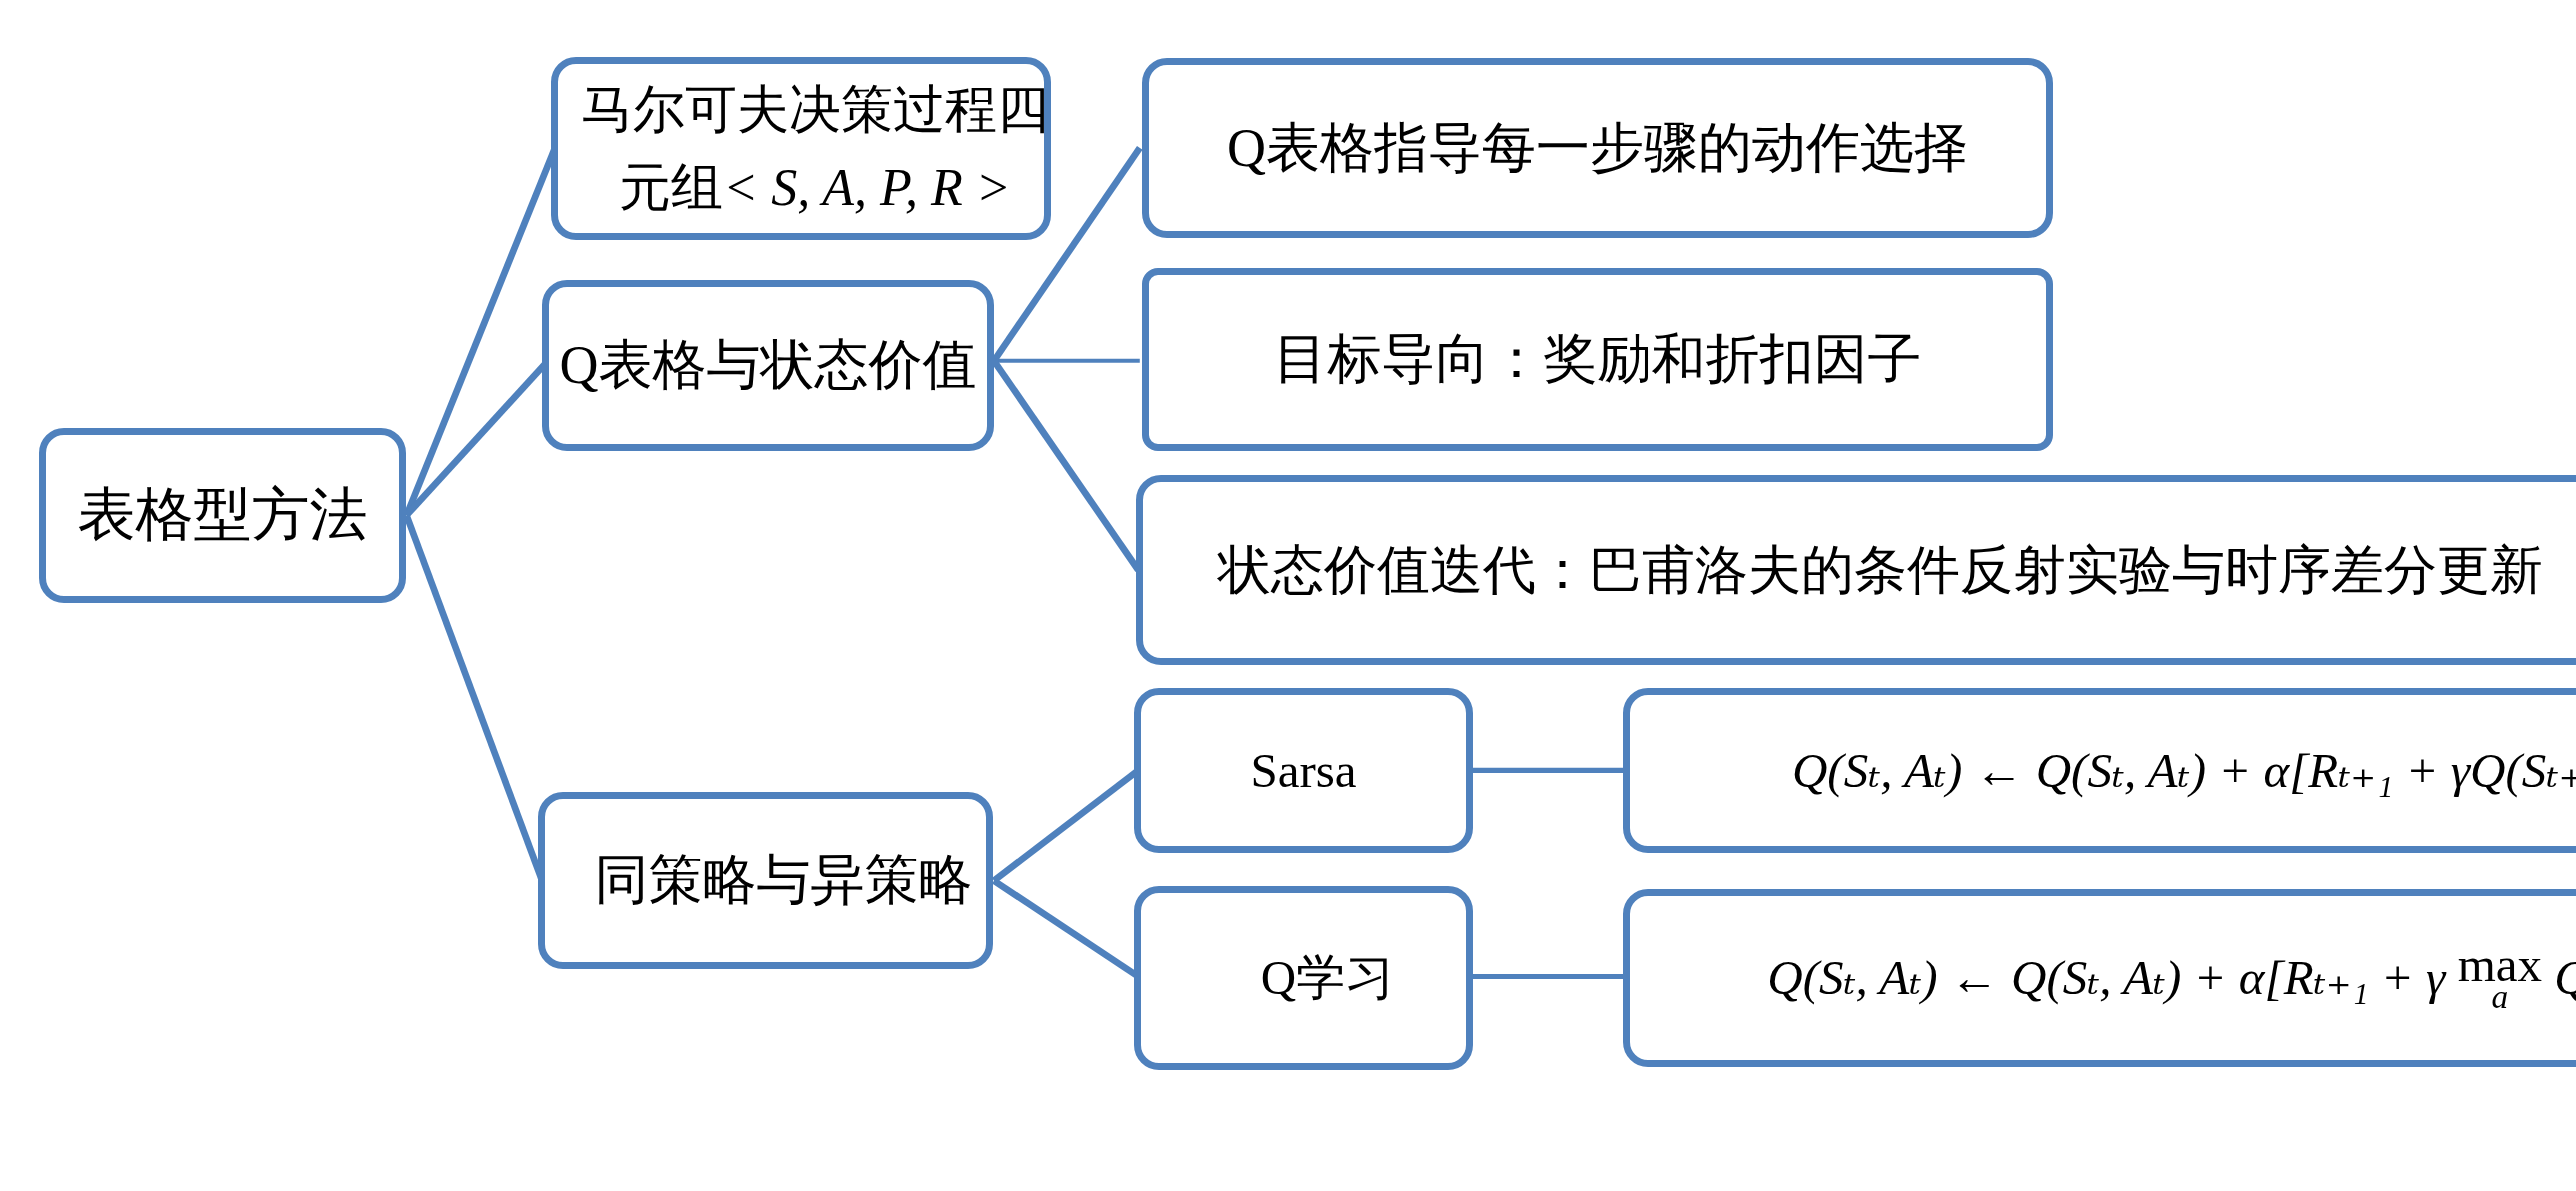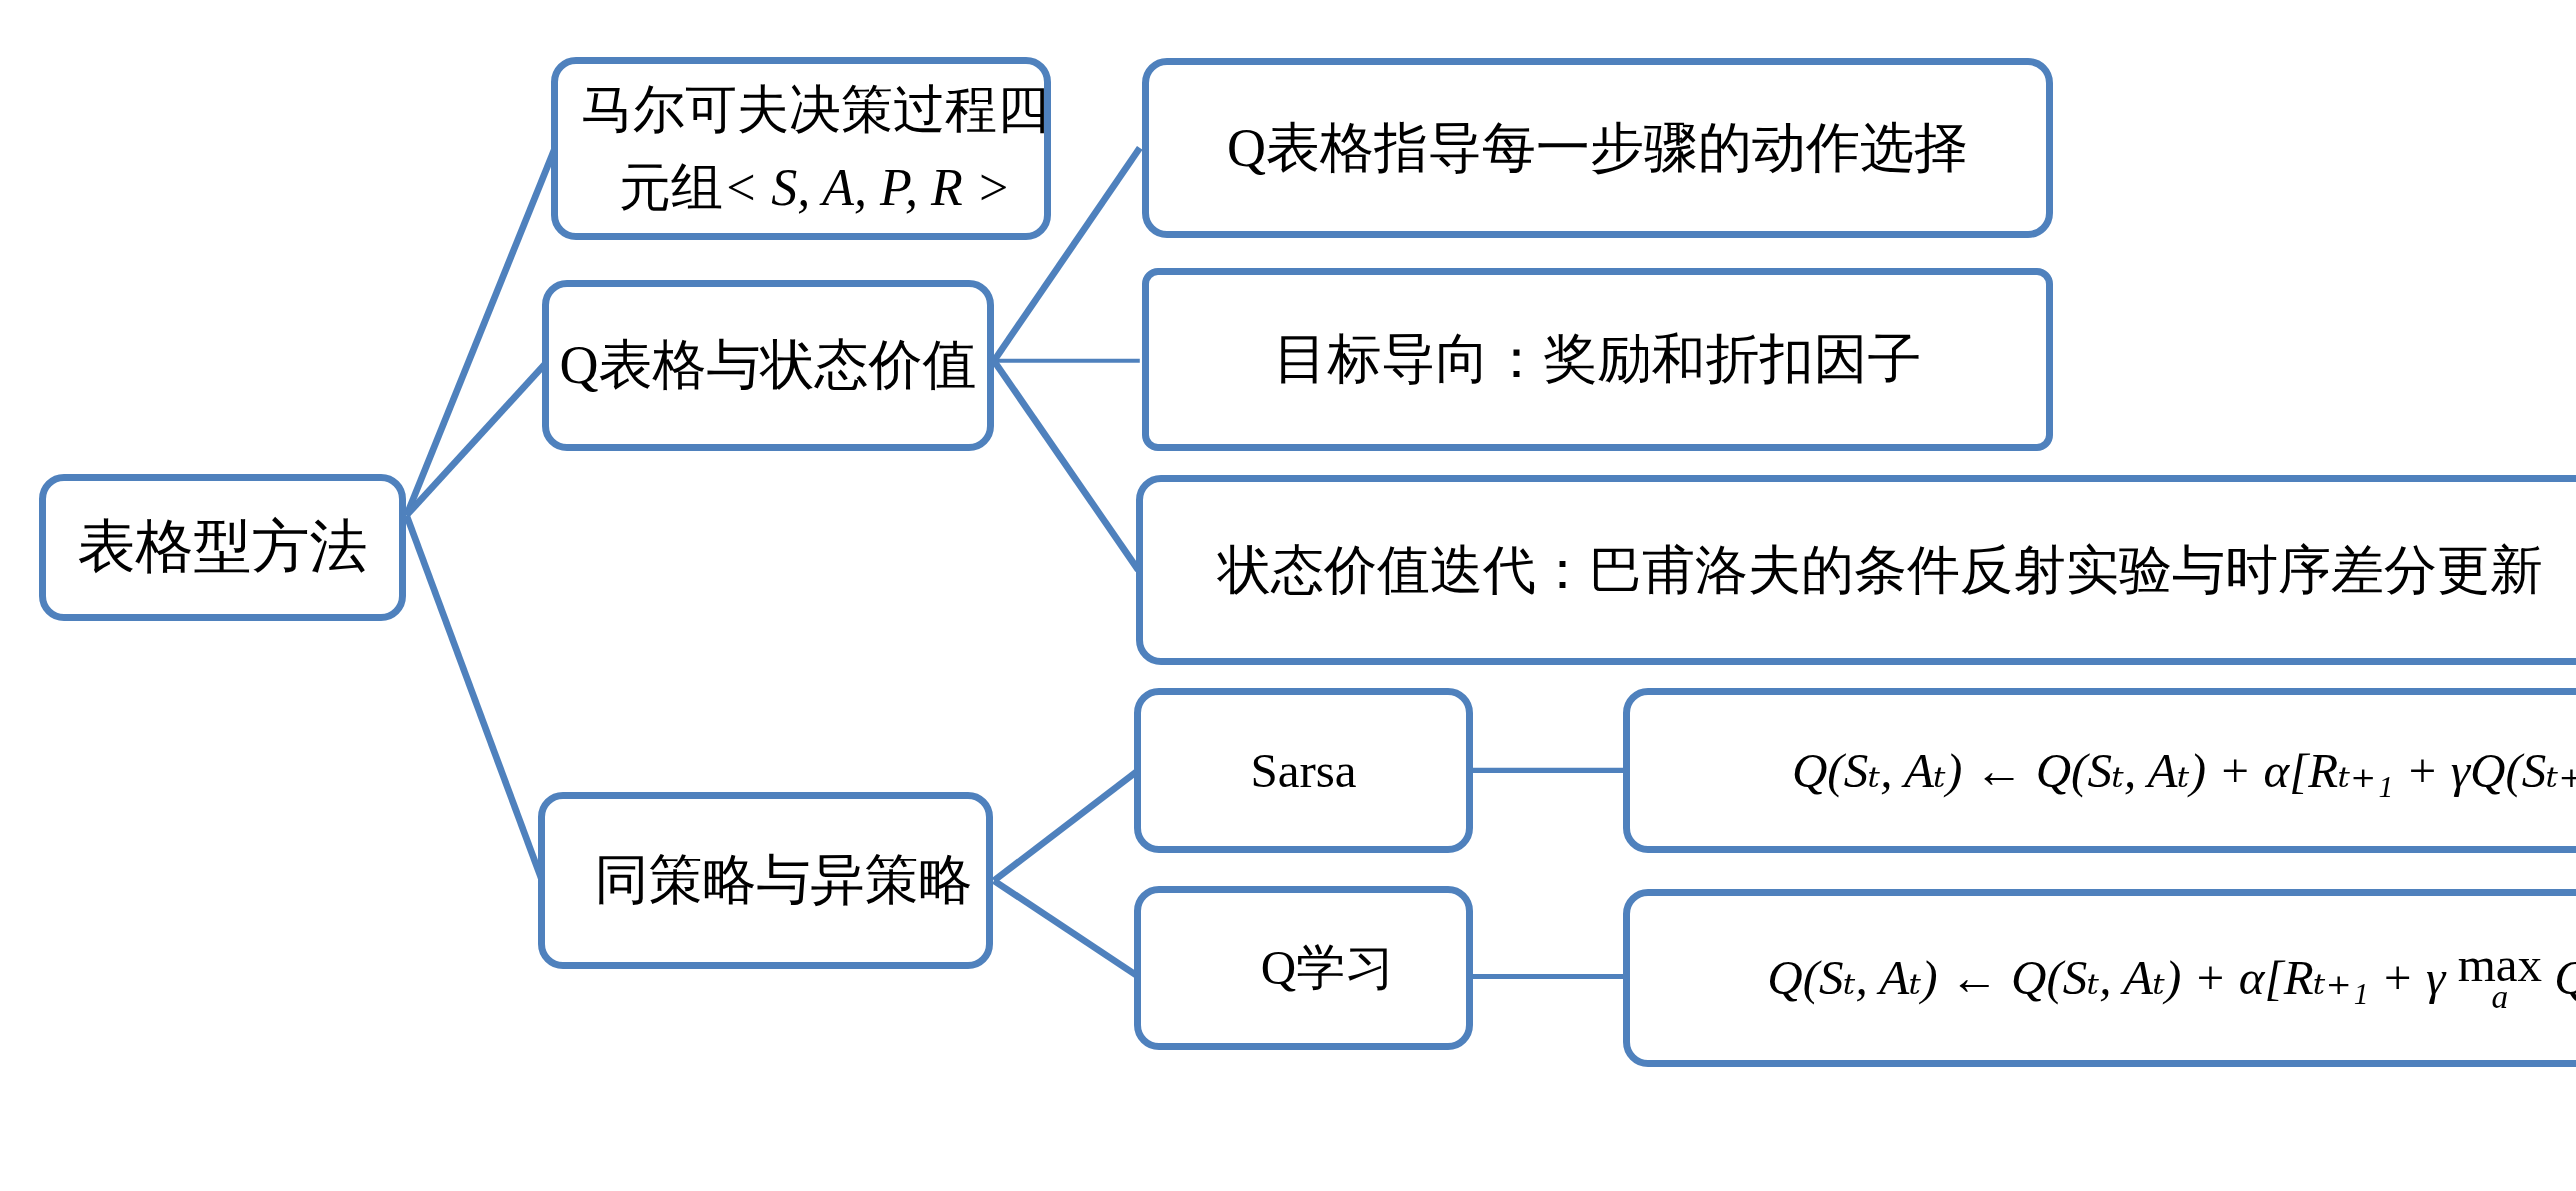--- a/index.html
+++ b/index.html
@@ -71,21 +71,21 @@
     <line x1="1929" y1="700" x2="2212" y2="700" stroke="#4f81bd" stroke-width="8"></line>
     <line x1="1929" y1="700" x2="2209" y2="1106" stroke="#4f81bd" stroke-width="13"></line>
 
     <line x1="1929" y1="1709" x2="2209" y2="1495" stroke="#4f81bd" stroke-width="13"></line>
     <line x1="1929" y1="1709" x2="2209" y2="1895" stroke="#4f81bd" stroke-width="13"></line>
 
     <line x1="2855" y1="1495" x2="3160" y2="1495" stroke="#4f81bd" stroke-width="10"></line>
     <line x1="2855" y1="1895" x2="3160" y2="1895" stroke="#4f81bd" stroke-width="10"></line>
   </svg>
 
-  <div class="node fs-root" style="left:39px; top:428px; width:367px; height:147px;margin-top:46px;">
+  <div class="node fs-root" style="left:39px; top:428px; width:367px; height:175px;">
     <span class="label">表格型方法</span>
   </div>
 
   <div class="node fs-mdp" style="left:551px; top:57px; width:500px; height:183px;padding-left:28px;">
     <span class="label">
       <span>马尔可夫决策过程四</span><br>
       <span>元组</span><span class="math">&lt; S, A, P, R &gt;</span>
     </span>
   </div>
 
@@ -106,21 +106,21 @@
   </div>
 
   <div class="node fs-long" style="left:1136px; top:475px; width:1489px; height:190px;">
     <span class="label">状态价值迭代：巴甫洛夫的条件反射实验与时序差分更新</span>
   </div>
 
   <div class="node fs-small" style="left:1134px; top:688px; width:339px; height:165px;">
     <span class="label">Sarsa</span>
   </div>
 
-  <div class="node fs-small" style="left:1134px; top:886px; width:339px; height:164px;padding-left:48px;">
+  <div class="node fs-small" style="left:1134px; top:886px; width:339px; height:184px;padding-left:48px;">
     <span class="label">Q学习</span>
   </div>
 
   <div class="node formula" style="left:1623px; top:688px; width:1519px; height:165px;">
     <span>Q(Sₜ, Aₜ) ← Q(Sₜ, Aₜ) + α[Rₜ₊₁ + γQ(Sₜ₊₁, Aₜ₊₁) − Q(Sₜ, Aₜ)]</span>
   </div>
 
   <div class="node formula" style="left:1623px; top:889px; width:1519px; height:178px;">
     <span>Q(Sₜ, Aₜ) ← Q(Sₜ, Aₜ) + α[Rₜ₊₁ + γ </span>
       <span class="max-stack"><span>max</span><span class="under">a</span></span>

